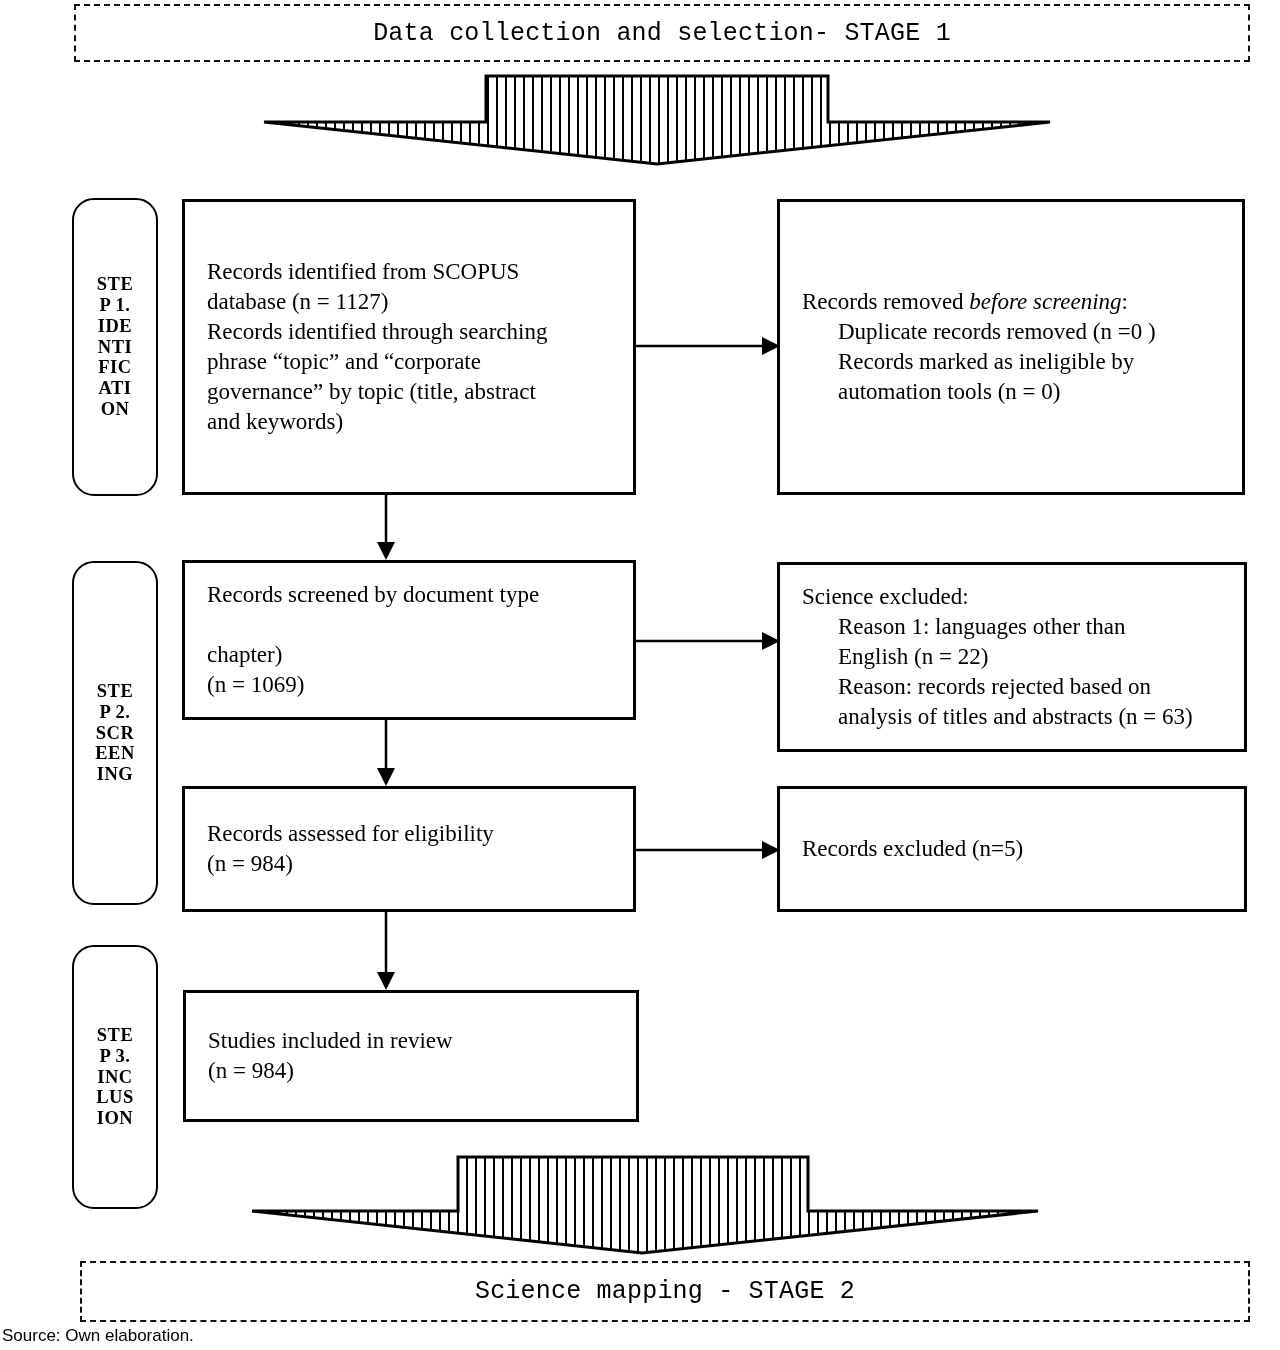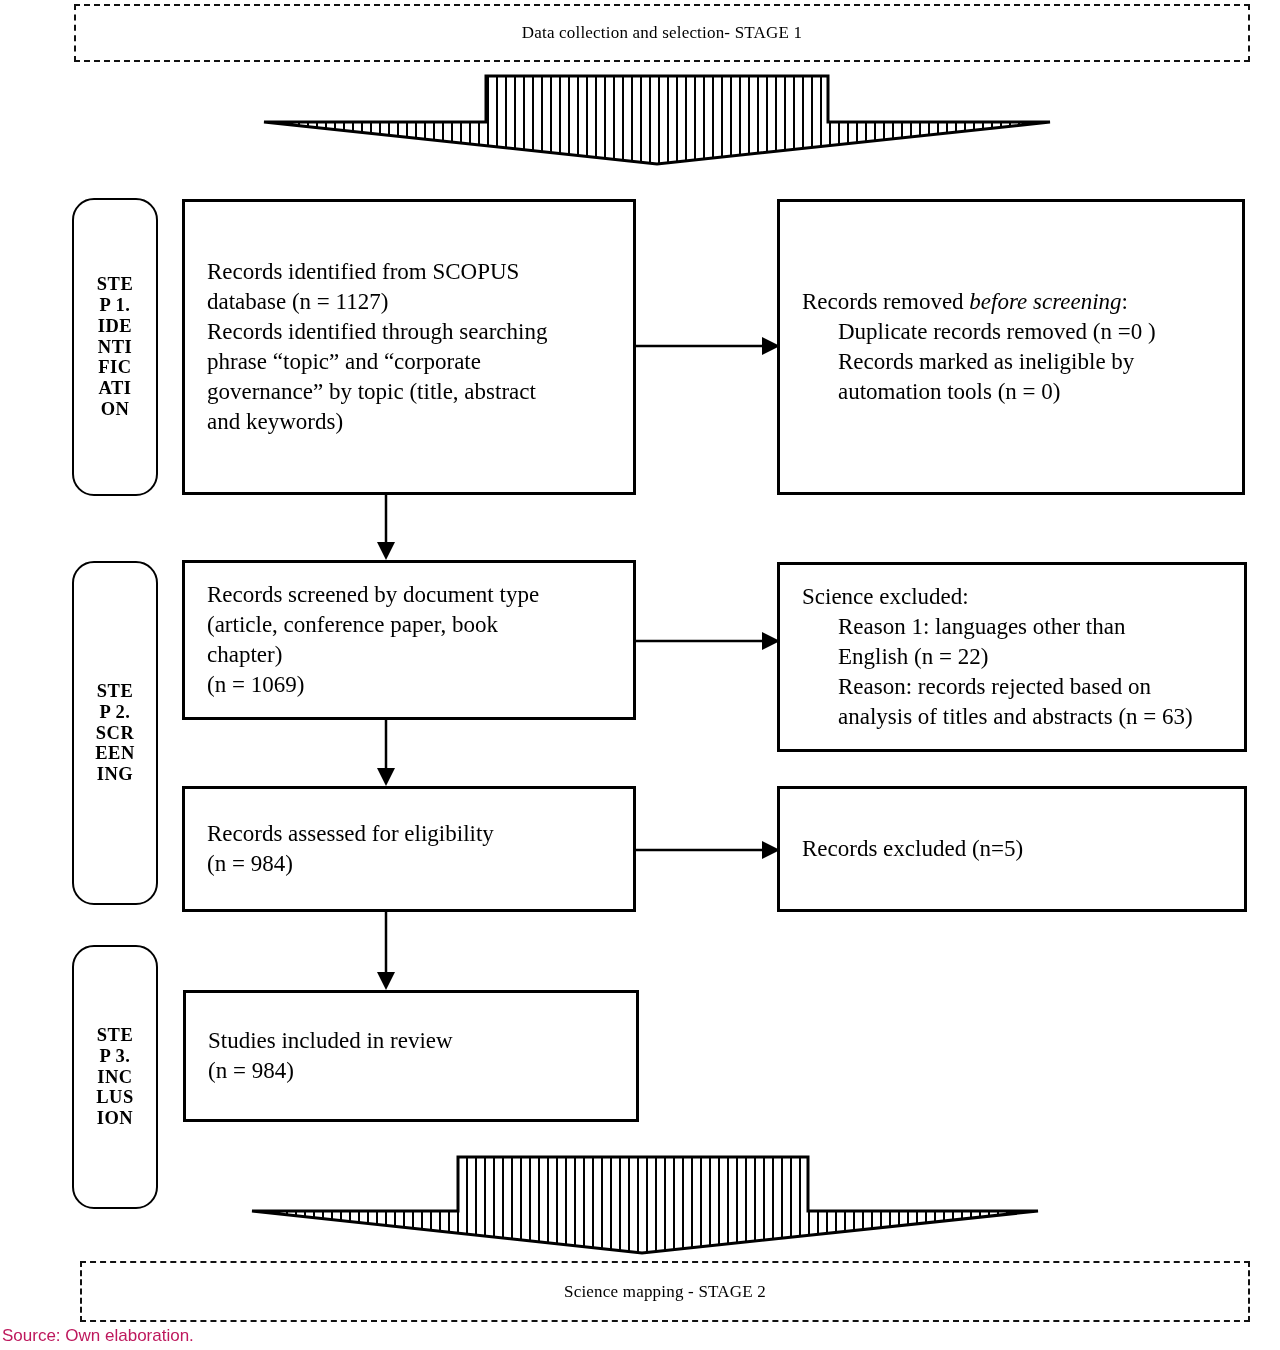--- a/index.html
+++ b/index.html
@@ -1,34 +1,34 @@
 <!DOCTYPE html>
 <html><head>
 <meta charset="utf-8">
 <style>
   html,body{margin:0;padding:0;background:#ffffff;}
   body{width:1280px;height:1350px;position:relative;
        font-family:"Liberation Serif","DejaVu Serif",serif;color:#000;}
   .stage{position:absolute;border:2px dashed #111;box-sizing:border-box;
          display:flex;align-items:center;justify-content:center;}
-  .stage-label{font-size:17px;letter-spacing:.2px;}
+  .stage-label{font-size:25px;letter-spacing:.2px;font-family:Liberation Mono, monospace;}
   .steplabel{position:absolute;border:2.5px solid #000;border-radius:22px;
              box-sizing:border-box;display:flex;align-items:center;justify-content:center;}
   .steplabel span{font-weight:bold;font-size:18.5px;line-height:1.12;
                   text-align:center;letter-spacing:.5px;display:block;
                   width:42px;word-break:break-all;}
   .box{position:absolute;border:3px solid #000;box-sizing:border-box;
        display:flex;align-items:center;padding:0 16px 0 22px;}
   .box p{margin:0;font-size:23px;line-height:1.30;}
   .ind{display:block;padding-left:36px;}
   .it{font-style:italic;}
   .arrow-svg{position:absolute;overflow:visible;}
   .hatch-wrap{position:absolute;}
   .footer{position:absolute;font-family:"Liberation Sans","DejaVu Sans",sans-serif;
-          font-size:17px;color:#be185d;}
+          font-size:17px;color:#000000;}
 </style>
 </head>
 <body>
 
 <div class="stage" style="left:74px;top:4px;width:1176px;height:58px;">
   <div class="stage-label">Data collection and selection- STAGE 1</div>
 </div>
 
 <div class="hatch-wrap" style="left:262px;top:74px;width:790px;height:92px;">
   <svg width="790" height="92" viewBox="0 0 790 92">
@@ -82,21 +82,21 @@
   <polygon points="7,48 25,48 16,66" fill="#000"></polygon>
 </svg>
 
 <div class="steplabel" style="left:72px;top:561px;width:86px;height:344px;">
   <span>STEP 2. SCREENING</span>
 </div>
 
 <div class="box" style="left:182px;top:560px;width:454px;height:160px;">
   <p>
     <span>Records screened by document type</span><br>
-    <span>(article, conference paper, book</span><br>
+    <br>
     <span>chapter)</span><br>
     <span>(n = 1069)</span>
   </p>
 </div>
 
 <div class="box" style="left:777px;top:562px;width:470px;height:190px;">
   <p>
     <span>Science excluded:</span>
     <span class="ind">Reason 1: languages other than</span>
     <span class="ind">English (n = 22)</span>

